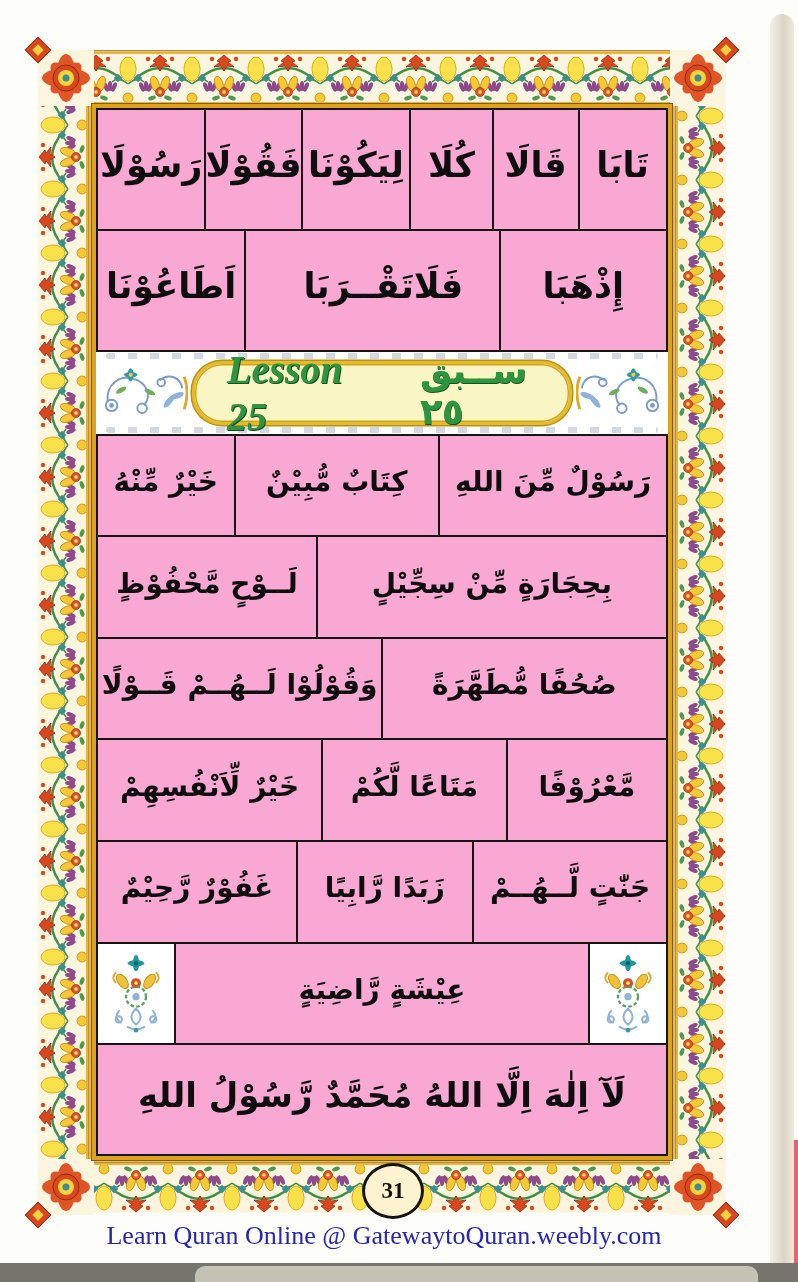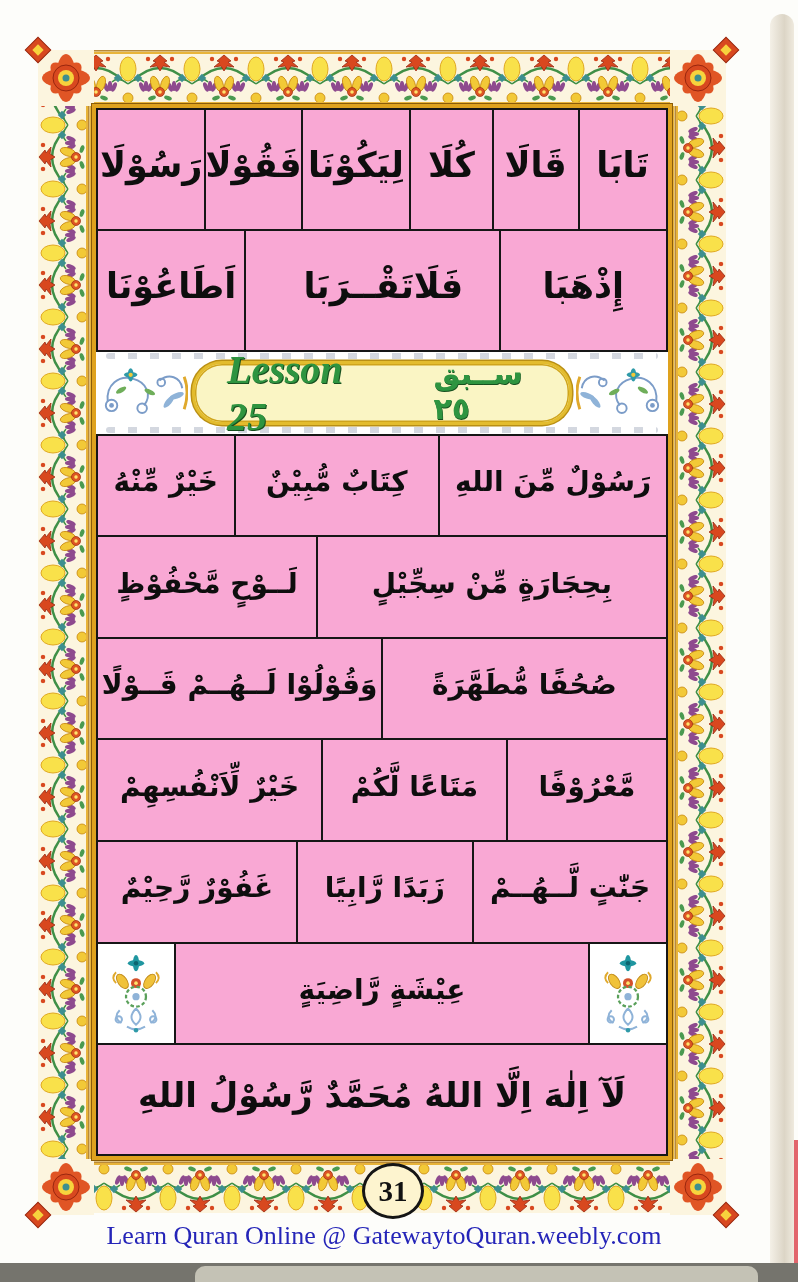--- a/index.html
+++ b/index.html
@@ -38,29 +38,29 @@
                padding:3px 6px;position:relative;background:#ffffff;}
   .squig{position:absolute;left:10px;right:10px;height:6px;opacity:.5;border-radius:4px;
          background:repeating-linear-gradient(90deg,#a8b0c0 0 9px,transparent 9px 22px);}
   .squig.top{top:1px;} .squig.bot{bottom:1px;}
   .pill{flex:1;height:58px;border-radius:30px;background:#faf5c4;
         border:3px solid #e3bc2e;
         box-shadow:0 0 0 1.5px #b98f14, inset 0 0 0 1.5px #cfa41c;
         display:flex;align-items:center;justify-content:center;gap:42px;z-index:2;padding-left:32px;}
   .lesson-en{font-family:"Liberation Serif",serif;font-style:italic;font-weight:bold;
              font-size:40px;color:#2e9440;text-shadow:1px 1px 0 #16501f;}
-  .lesson-ar{font-family:"DejaVu Sans",sans-serif;font-weight:700;font-size:30px;color:#2e9440;
+  .lesson-ar{font-family:"DejaVu Sans",sans-serif;font-weight:700;font-size:36px;color:#2e9440;
              text-shadow:0.5px 0.5px 0 #16501f;padding-bottom:4px;}
   .banner-orn{flex:0 0 auto;z-index:2;}
   .banner-orn.right{transform:scaleX(-1);}
   
   .pagenum{position:absolute;left:362px;top:1163px;width:56px;height:50px;border-radius:50%;
            background:#fdf4cf;border:3px solid #151515;display:flex;align-items:center;
            justify-content:center;font-family:"Liberation Serif",serif;font-weight:bold;
-           font-size:29px;color:#111;z-index:6;}
+           font-size:23px;color:#111;z-index:6;}
   
   .footer{position:absolute;left:0;right:30px;top:1221px;text-align:center;
           font-family:"Liberation Serif",serif;font-size:26px;color:#2525b8;}
   
   .gray-strip{position:absolute;left:0;right:0;top:1263px;height:19px;background:#75746d;}
   .gray-strip::after{content:"";position:absolute;left:195px;right:40px;top:3px;height:16px;
           border-radius:10px 10px 0 0;background:#c4c2b5;}
 </style>
 </head>
 <body>

